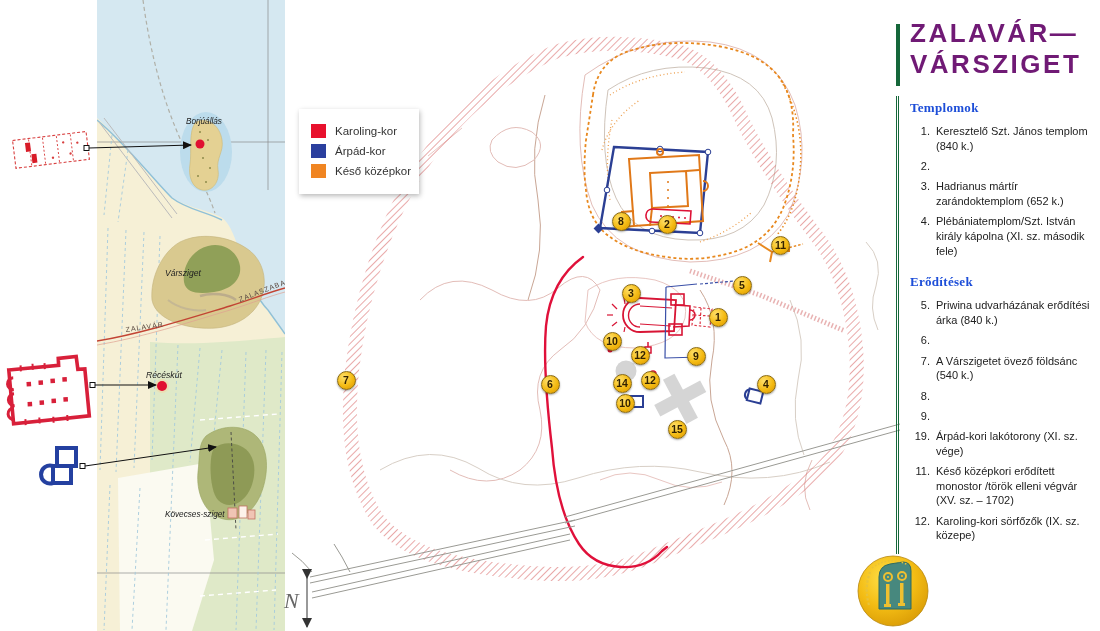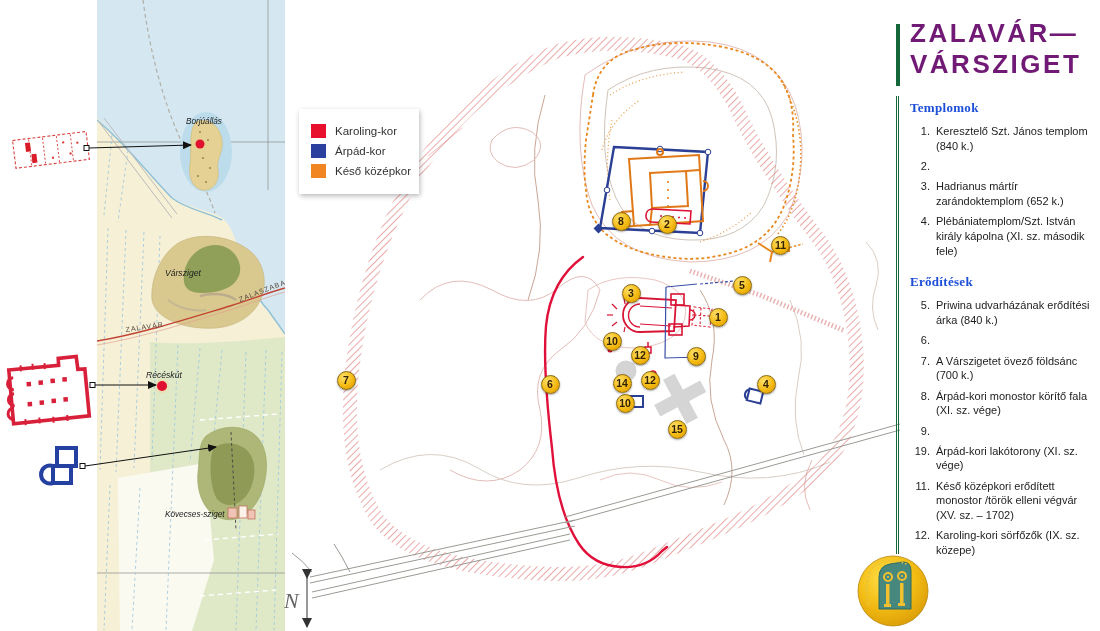--- a/index.html
+++ b/index.html
@@ -430,25 +430,24 @@
       <div class="sec-heading">Erődítések</div>
       <div class="item">
         <span class="num">5.</span>
         <span class="txt">Priwina udvarházának erődítési árka (840 k.)</span>
       </div>
       <div class="item">
         <span class="num">6.</span>
       </div>
       <div class="item">
         <span class="num">7.</span>
-        <span class="txt">A Várszigetet övező földsánc (700 k.)</span>
+        <span class="txt">A Várszigetet övező földsánc (540 k.)</span>
       </div>
       <div class="item">
         <span class="num">8.</span>
-        <span class="txt">Árpád-kori monostor körítő fala (XI. sz. vége)</span>
       </div>
       <div class="item">
         <span class="num">9.</span>
       </div>
       <div class="item">
         <span class="num">19.</span>
         <span class="txt">Árpád-kori lakótorony (XI. sz. vége)</span>
       </div>
       <div class="item">
         <span class="num">11.</span>

